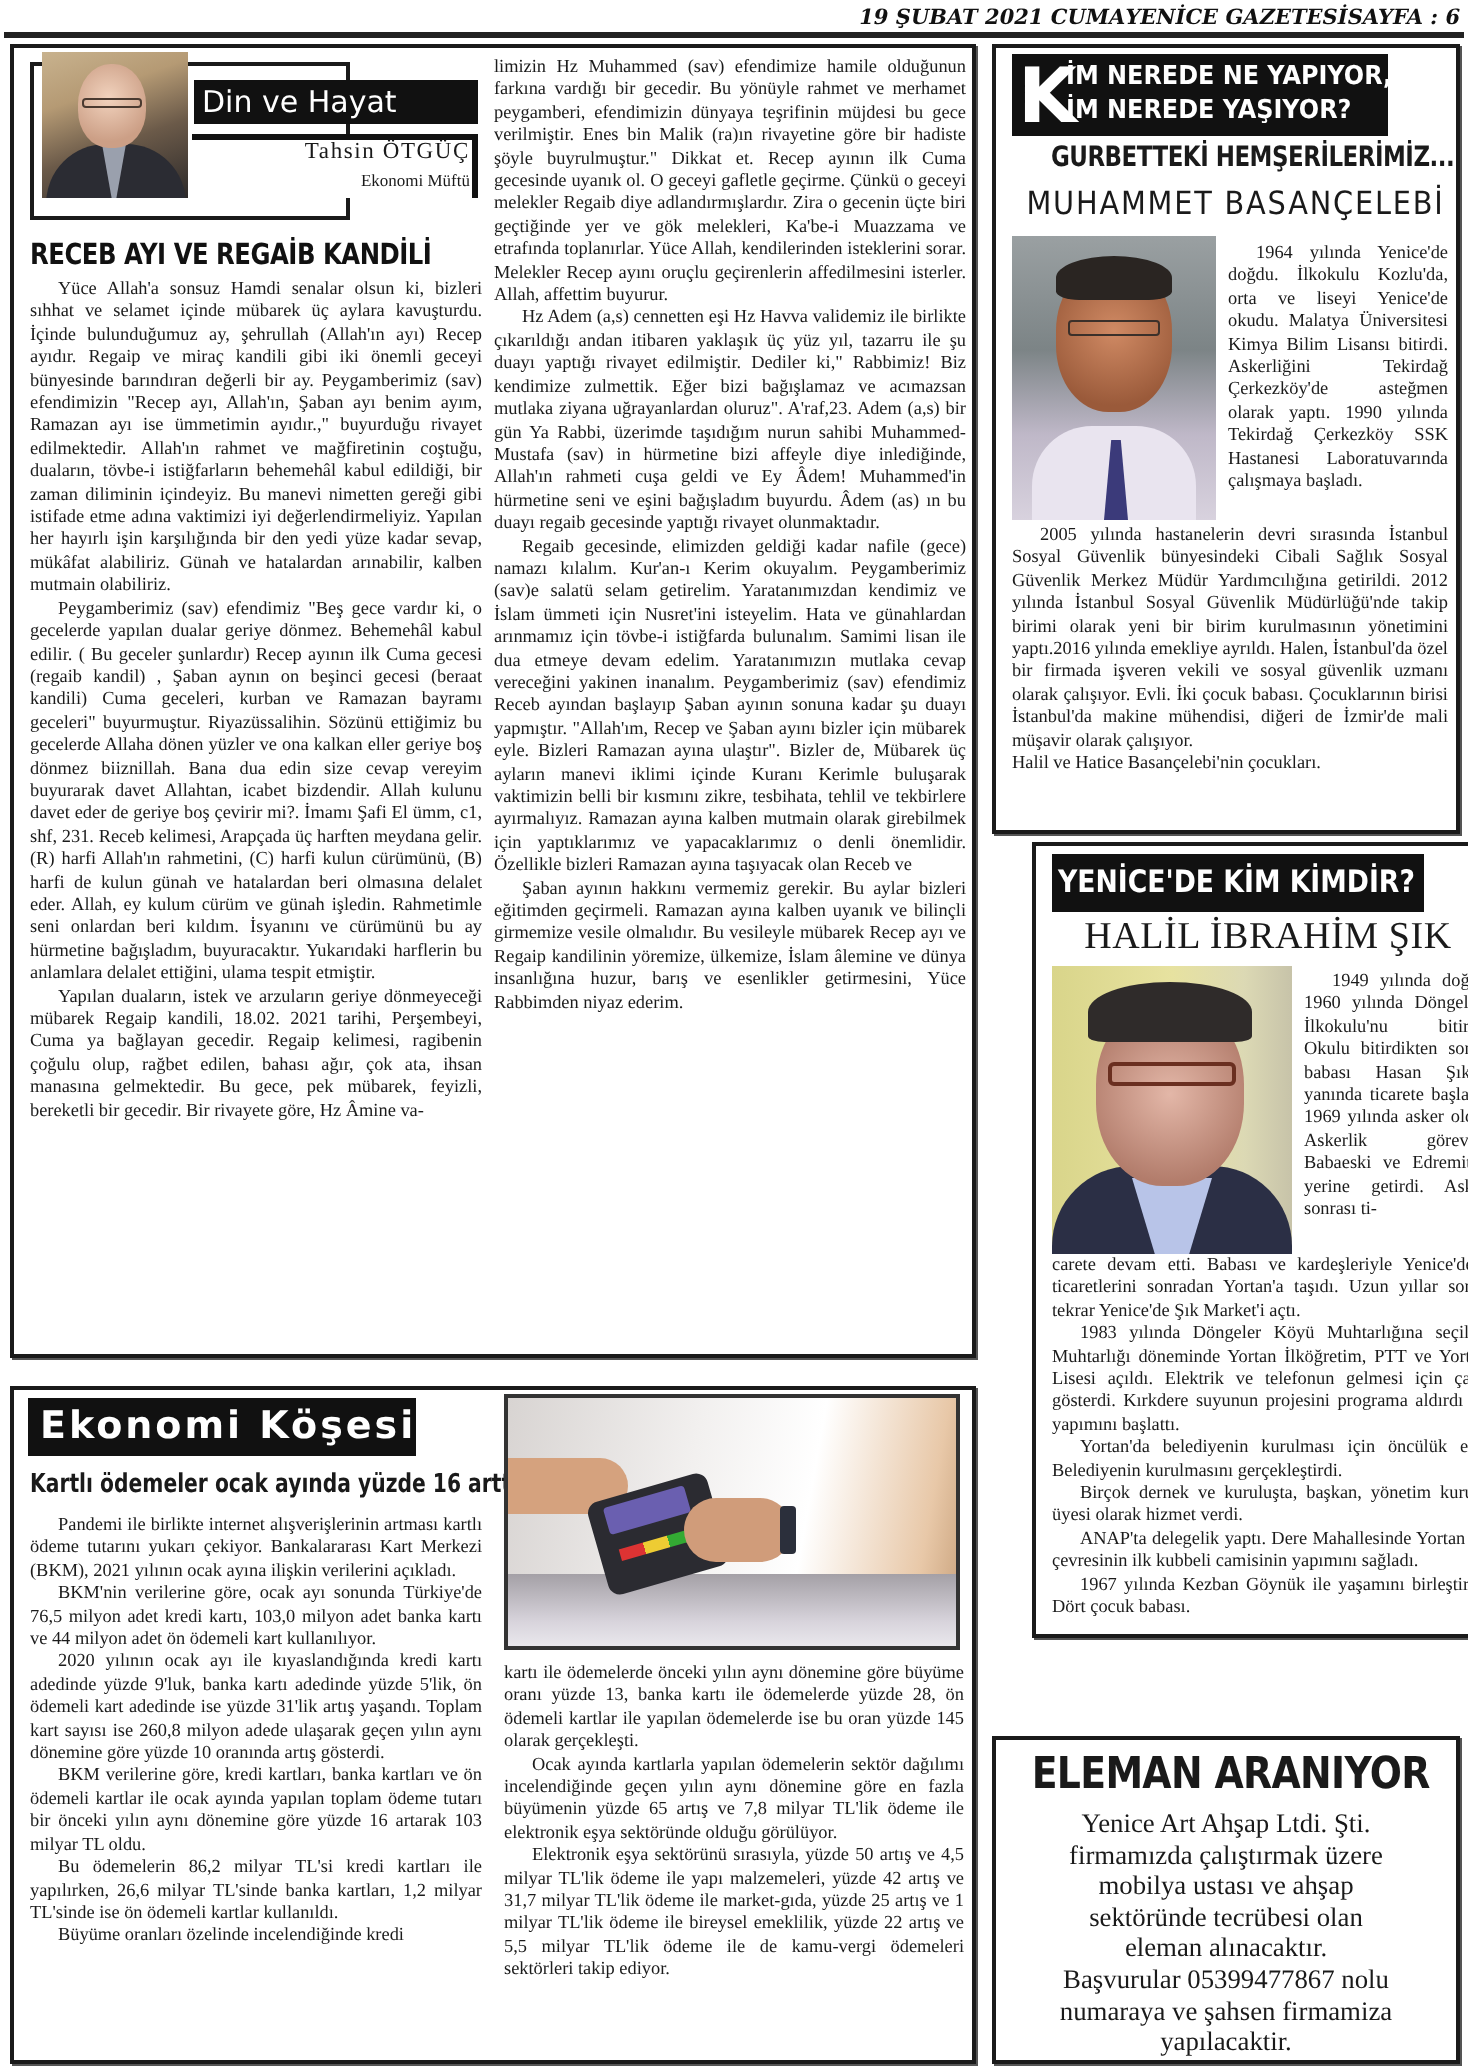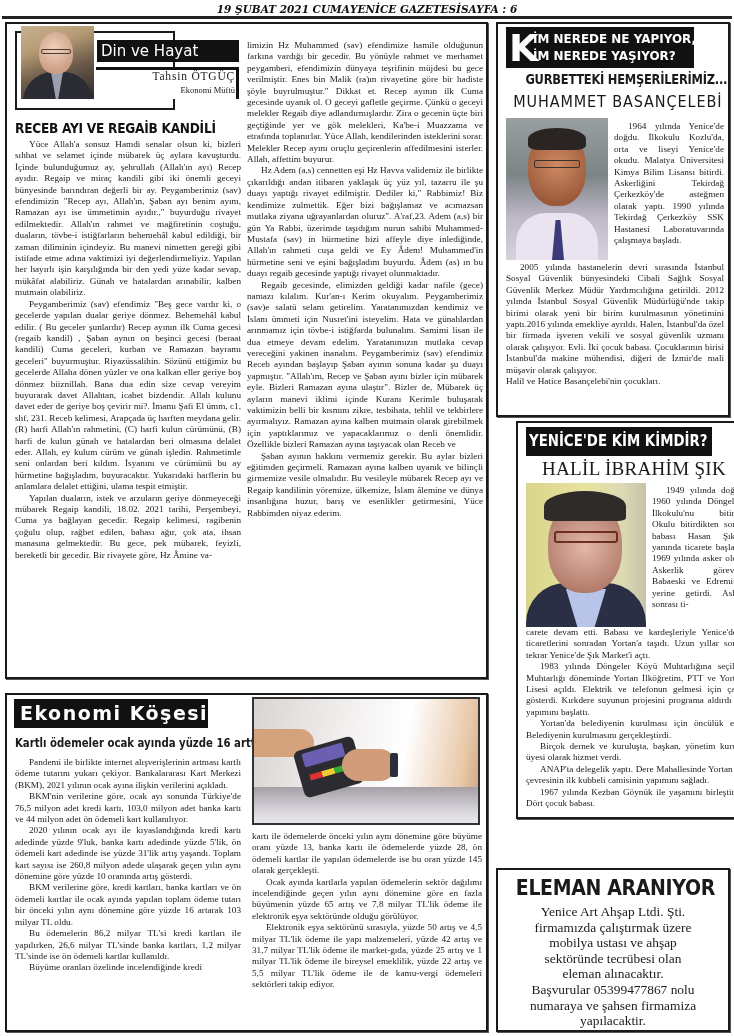--- a/index.html
+++ b/index.html
@@ -1,40 +1,40 @@
 <!DOCTYPE html>
 <html><head>
 <meta charset="utf-8">
 <style>
   * { box-sizing: border-box; margin: 0; padding: 0; }
   html, body { width: 734px; height: 1036px; background: #ffffff; overflow: hidden; }
   body { position: relative; font-family: "DejaVu Serif", serif; color: #1a1a1a; }
 
   
-  .page-header { position: absolute; left: 4px; top: 2px; width: 726px; height: 14px; display: flex; justify-content: center; align-items: center; font-family: "DejaVu Serif", serif; font-weight: bold; font-style: italic; font-size: 10.5px; color: #111; }
+  .page-header { position: absolute; left: 4px; top: 2px; width: 726px; height: 14px; display: flex; justify-content: flex-end; align-items: center; font-family: "DejaVu Serif", serif; font-weight: bold; font-style: italic; font-size: 10.5px; color: #111; }
   .page-rule { position: absolute; left: 2px; top: 16px; width: 730px; height: 3px; border-top: 2px solid #222; border-bottom: 1px solid #222; }
 
   .box { position: absolute; border: 2px solid #1a1a1a; background: #fff; box-shadow: 1px 1px 0 #555; }
   .body-text { font-family: "Liberation Serif", serif; font-size: 9.2px; line-height: 11.4px; text-align: justify; color: #1b1b1b; }
   .body-text p { text-indent: 14px; }
 
   
   #din-box { left: 5px; top: 22px; width: 483px; height: 657px; }
   .dvh-banner { position: absolute; left: 8px; top: 7px; width: 160px; height: 79px; border: 2px solid #1a1a1a; }
   .dvh-photo { position: absolute; left: 14px; top: 2px; width: 73px; height: 73px; background: linear-gradient(160deg, #c8b28e 0%, #b59a74 30%, #6b5a49 60%, #2d2a2a 100%); overflow: hidden; }
   .dvh-photo .head { position: absolute; left: 18px; top: 6px; width: 34px; height: 42px; border-radius: 48% 48% 45% 45%; background: radial-gradient(circle at 45% 40%, #f1d2bd, #cc9f86 70%); }
   .dvh-photo .glasses { position: absolute; left: 20px; top: 23px; width: 30px; height: 5px; border: 1px solid #4a3a30; border-radius: 2px; }
   .dvh-photo .suit { position: absolute; left: 2px; top: 46px; width: 70px; height: 30px; background: #2b2c33; border-radius: 30px 30px 0 0; }
   .dvh-photo .shirt { position: absolute; left: 30px; top: 46px; width: 12px; height: 27px; background: #9aa0ad; clip-path: polygon(0 0,100% 0,60% 100%,40% 100%); }
   .dvh-title { position: absolute; left: 90px; top: 16px; width: 68px; height: 22px; background: #111; color: #fff; font-family: "DejaVu Sans", sans-serif; font-size: 15px; line-height: 22px; padding-left: 4px; white-space: nowrap; overflow: visible; }
   .dvh-author-inner { position: absolute; left: 89px; top: 43px; width: 143px; height: 32px; background: #fff; border-top: 3px solid #111; border-right: 3px solid #111; }
 
   .art-title { position: absolute; left: 8px; top: 96px; width: 222px; font-family: "DejaVu Sans", sans-serif; font-weight: bold; font-size: 14.5px; letter-spacing: -0.3px; transform: scaleX(0.84); transform-origin: left; white-space: nowrap; color: #111; }
   .col-a { position: absolute; left: 8px; top: 115px; width: 226px; height: 540px; overflow: hidden; }
-  .col-b { position: absolute; left: 240px; top: 16px; width: 236px; height: 650px; overflow: hidden; }
+  .col-b { position: absolute; left: 240px; top: 4px; width: 236px; height: 650px; overflow: hidden; }
 
   
   #kim-box { left: 496px; top: 22px; width: 234px; height: 395px; }
   .kim-banner { position: absolute; left: 8px; top: 3px; width: 188px; height: 41px; background: #111; color: #fff; font-family: "DejaVu Sans", sans-serif; font-weight: bold; }
   .kim-banner .bigk { position: absolute; left: 3px; top: 1px; font-size: 38px; line-height: 40px; }
   .kim-banner .l1 { position: absolute; left: 27px; top: 4px; font-size: 13px; line-height: 16px; white-space: nowrap; transform: scaleX(0.92); transform-origin: left; }
   .kim-banner .l2 { position: absolute; left: 27px; top: 21px; font-size: 13px; line-height: 16px; white-space: nowrap; transform: scaleX(0.92); transform-origin: left; }
   .kim-sub { position: absolute; left: 8px; top: 47px; width: 216px; text-align: center; font-family: "DejaVu Sans", sans-serif; font-weight: bold; font-size: 14px; letter-spacing: -0.3px; transform: scaleX(0.82); transform-origin: center; white-space: nowrap; }
   .kim-name { position: absolute; left: 4px; top: 68px; width: 224px; text-align: center; font-family: "DejaVu Sans", sans-serif; font-size: 16px; letter-spacing: 1px; transform: scaleX(0.9); transform-origin: center; white-space: nowrap; }
   .kim-photo { position: absolute; left: 8px; top: 94px; width: 102px; height: 142px; background: linear-gradient(180deg, #9aa0a2 0%, #7c8486 40%, #bfb8c8 70%, #d8d2de 100%); overflow: hidden; }

